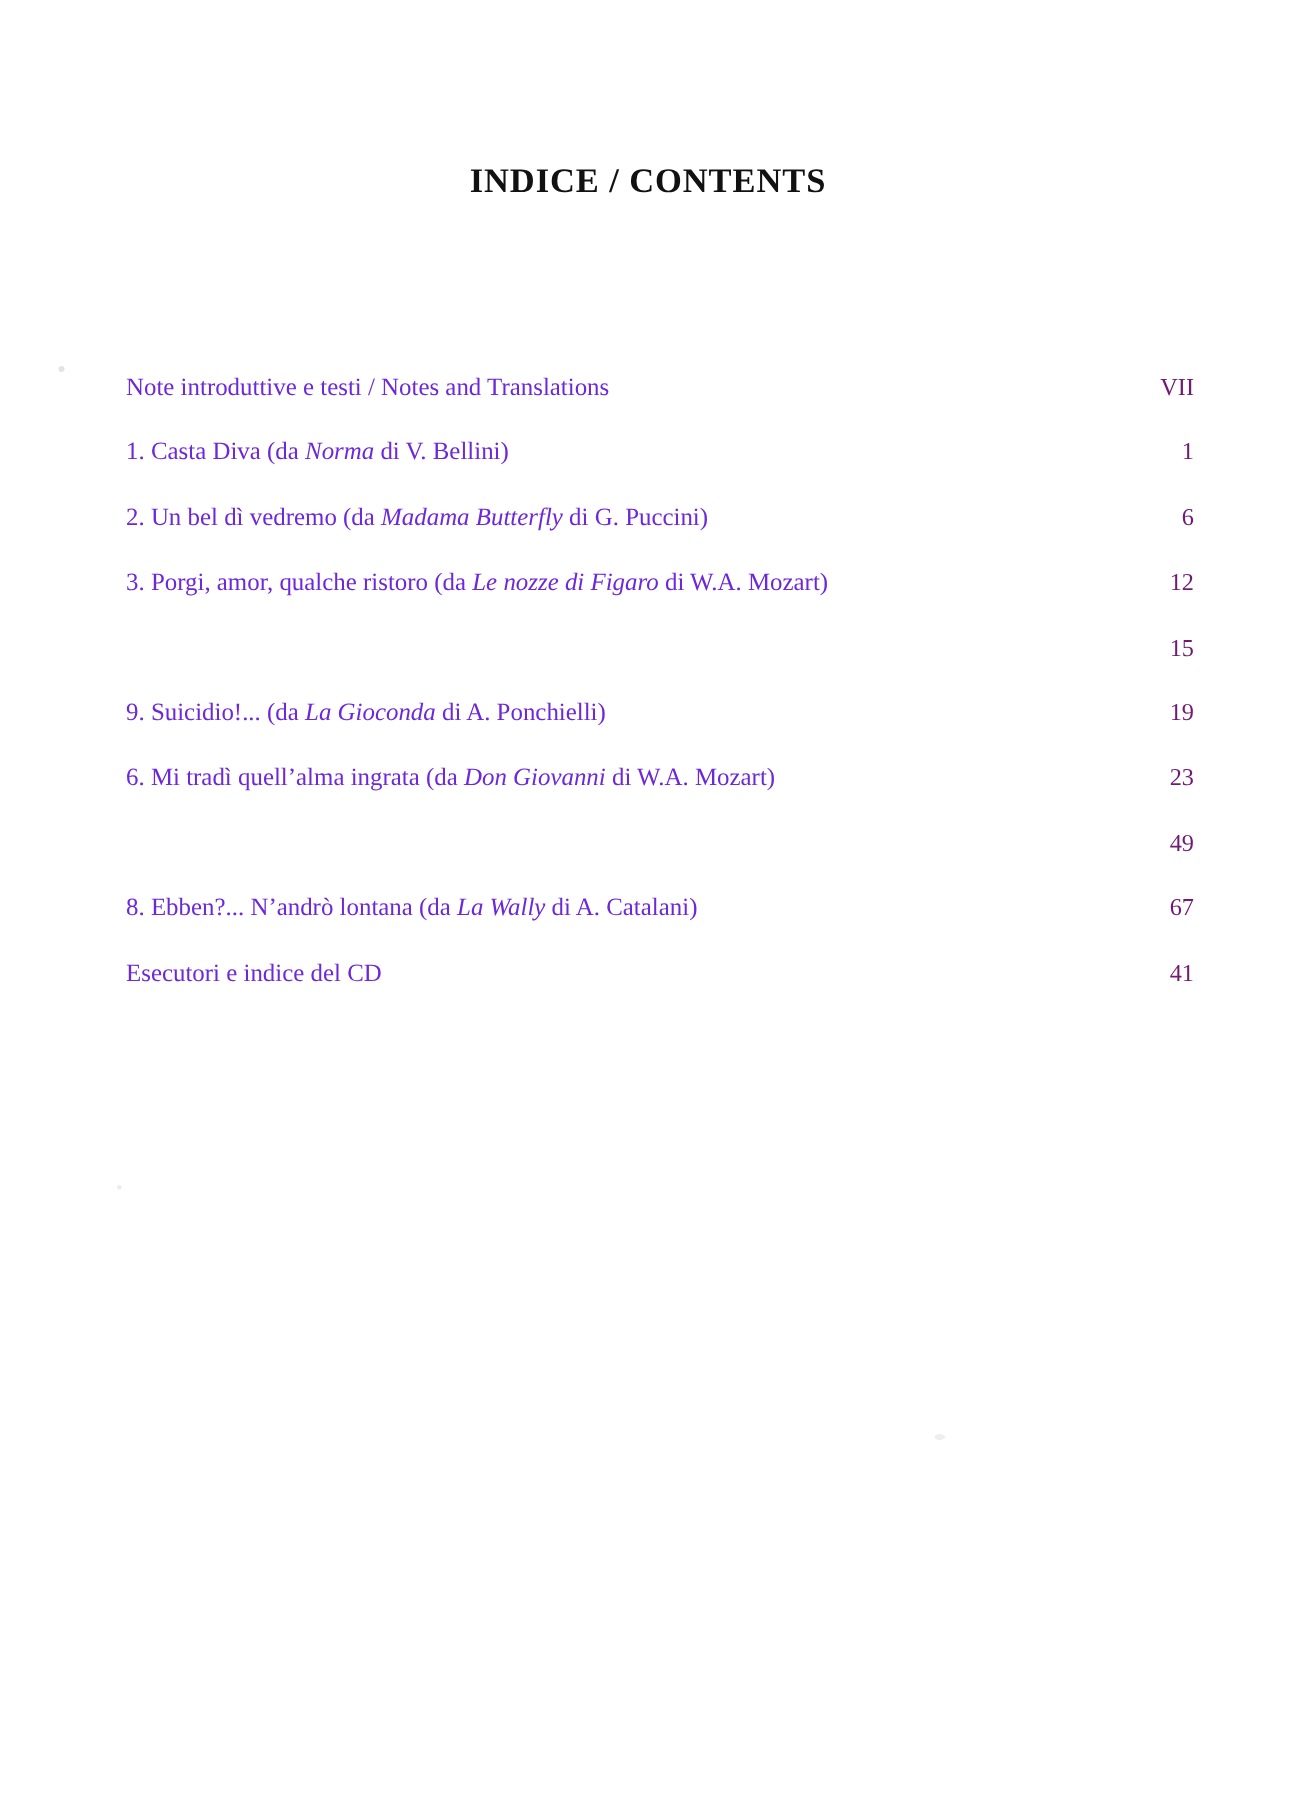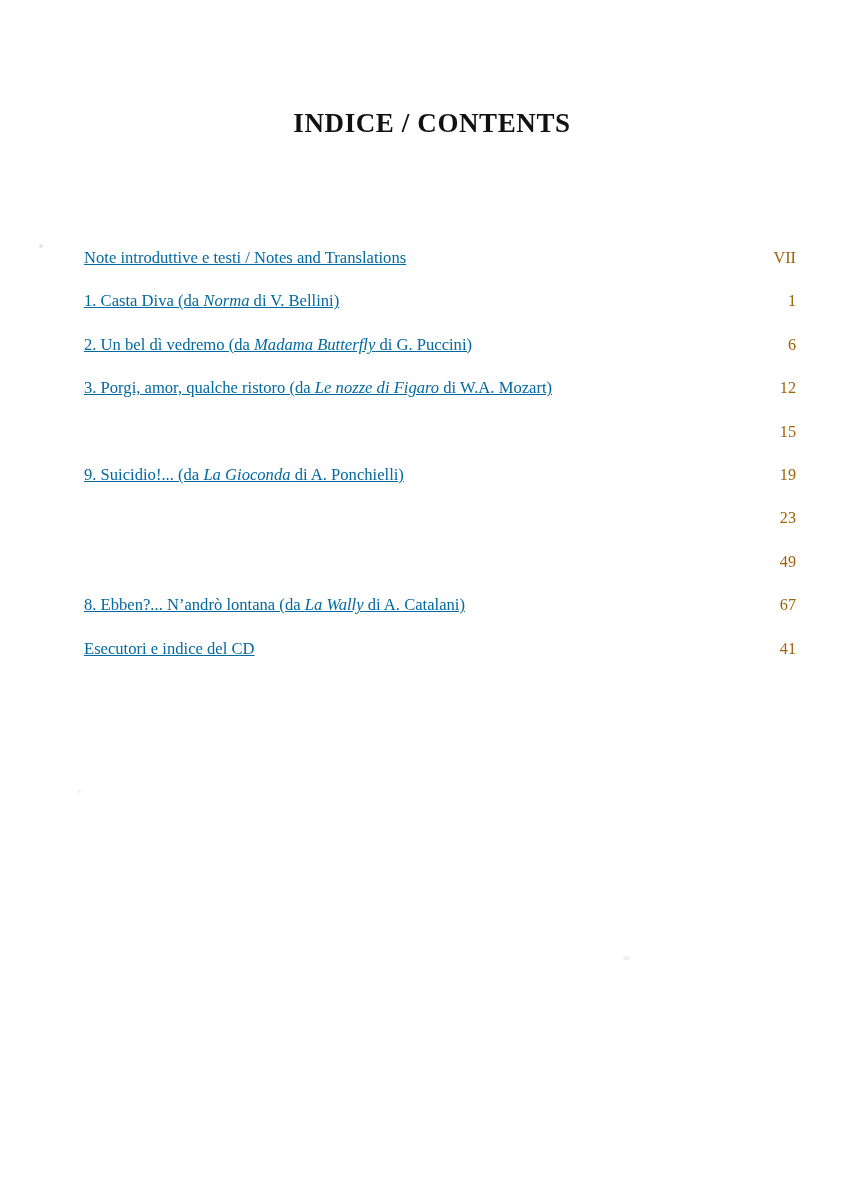--- a/index.html
+++ b/index.html
@@ -18,21 +18,21 @@
     -webkit-font-smoothing: antialiased;
   }
 
   
   .toc-title {
     position: absolute;
     top: 108px;
     left: 0;
     width: 864px;
     text-align: center;
-    font-size: 27px;
+    font-size: 23px;
     font-weight: bold;
     letter-spacing: 0.6px;
     color: #111111;
   }
 
   
   .toc-list {
     position: absolute;
     top: 246px;
     left: 84px;
@@ -42,33 +42,32 @@
     position: relative;
     height: 43.4px;
     line-height: 24px;
     font-size: 16.6px;
     white-space: nowrap;
   }
   .toc-row .label {
     position: absolute;
     left: 0;
     top: 0;
-    color: #0369a1;
-    text-decoration: underline;
+    color: #6d28d9;
   }
   .toc-row .label i {
     font-style: italic;
   }
   .toc-row .pagenum {
     position: absolute;
     right: 0;
     top: 0;
     text-align: right;
     font-size: 16.2px;
-    color: #a16207;
+    color: #701a75;
   }
 
   
   .speck {
     position: absolute;
     background: #d9d9d9;
     border-radius: 50%;
     opacity: 0.75;
   }
   .speck-a { left: 39px;  top: 244px; width: 4px;  height: 4px; }
@@ -100,20 +99,21 @@
         <span class="pagenum">12</span>
       </div>
       <div class="toc-row">
         <span class="pagenum">15</span>
       </div>
       <div class="toc-row">
         <span class="label"><span>9. Suicidio!... (da </span><i>La Gioconda</i><span> di A. Ponchielli)</span></span>
         <span class="pagenum">19</span>
       </div>
       <div class="toc-row">
+        <span class="label"><span>6. Mi tradì quell’alma ingrata (da </span><i>Don Giovanni</i><span> di W.A. Mozart)</span></span>
         <span class="pagenum">23</span>
       </div>
       <div class="toc-row">
         <span class="pagenum">49</span>
       </div>
       <div class="toc-row">
         <span class="label"><span>8. Ebben?... N’andrò lontana (da </span><i>La Wally</i><span> di A. Catalani)</span></span>
         <span class="pagenum">67</span>
       </div>
       <div class="toc-row">

